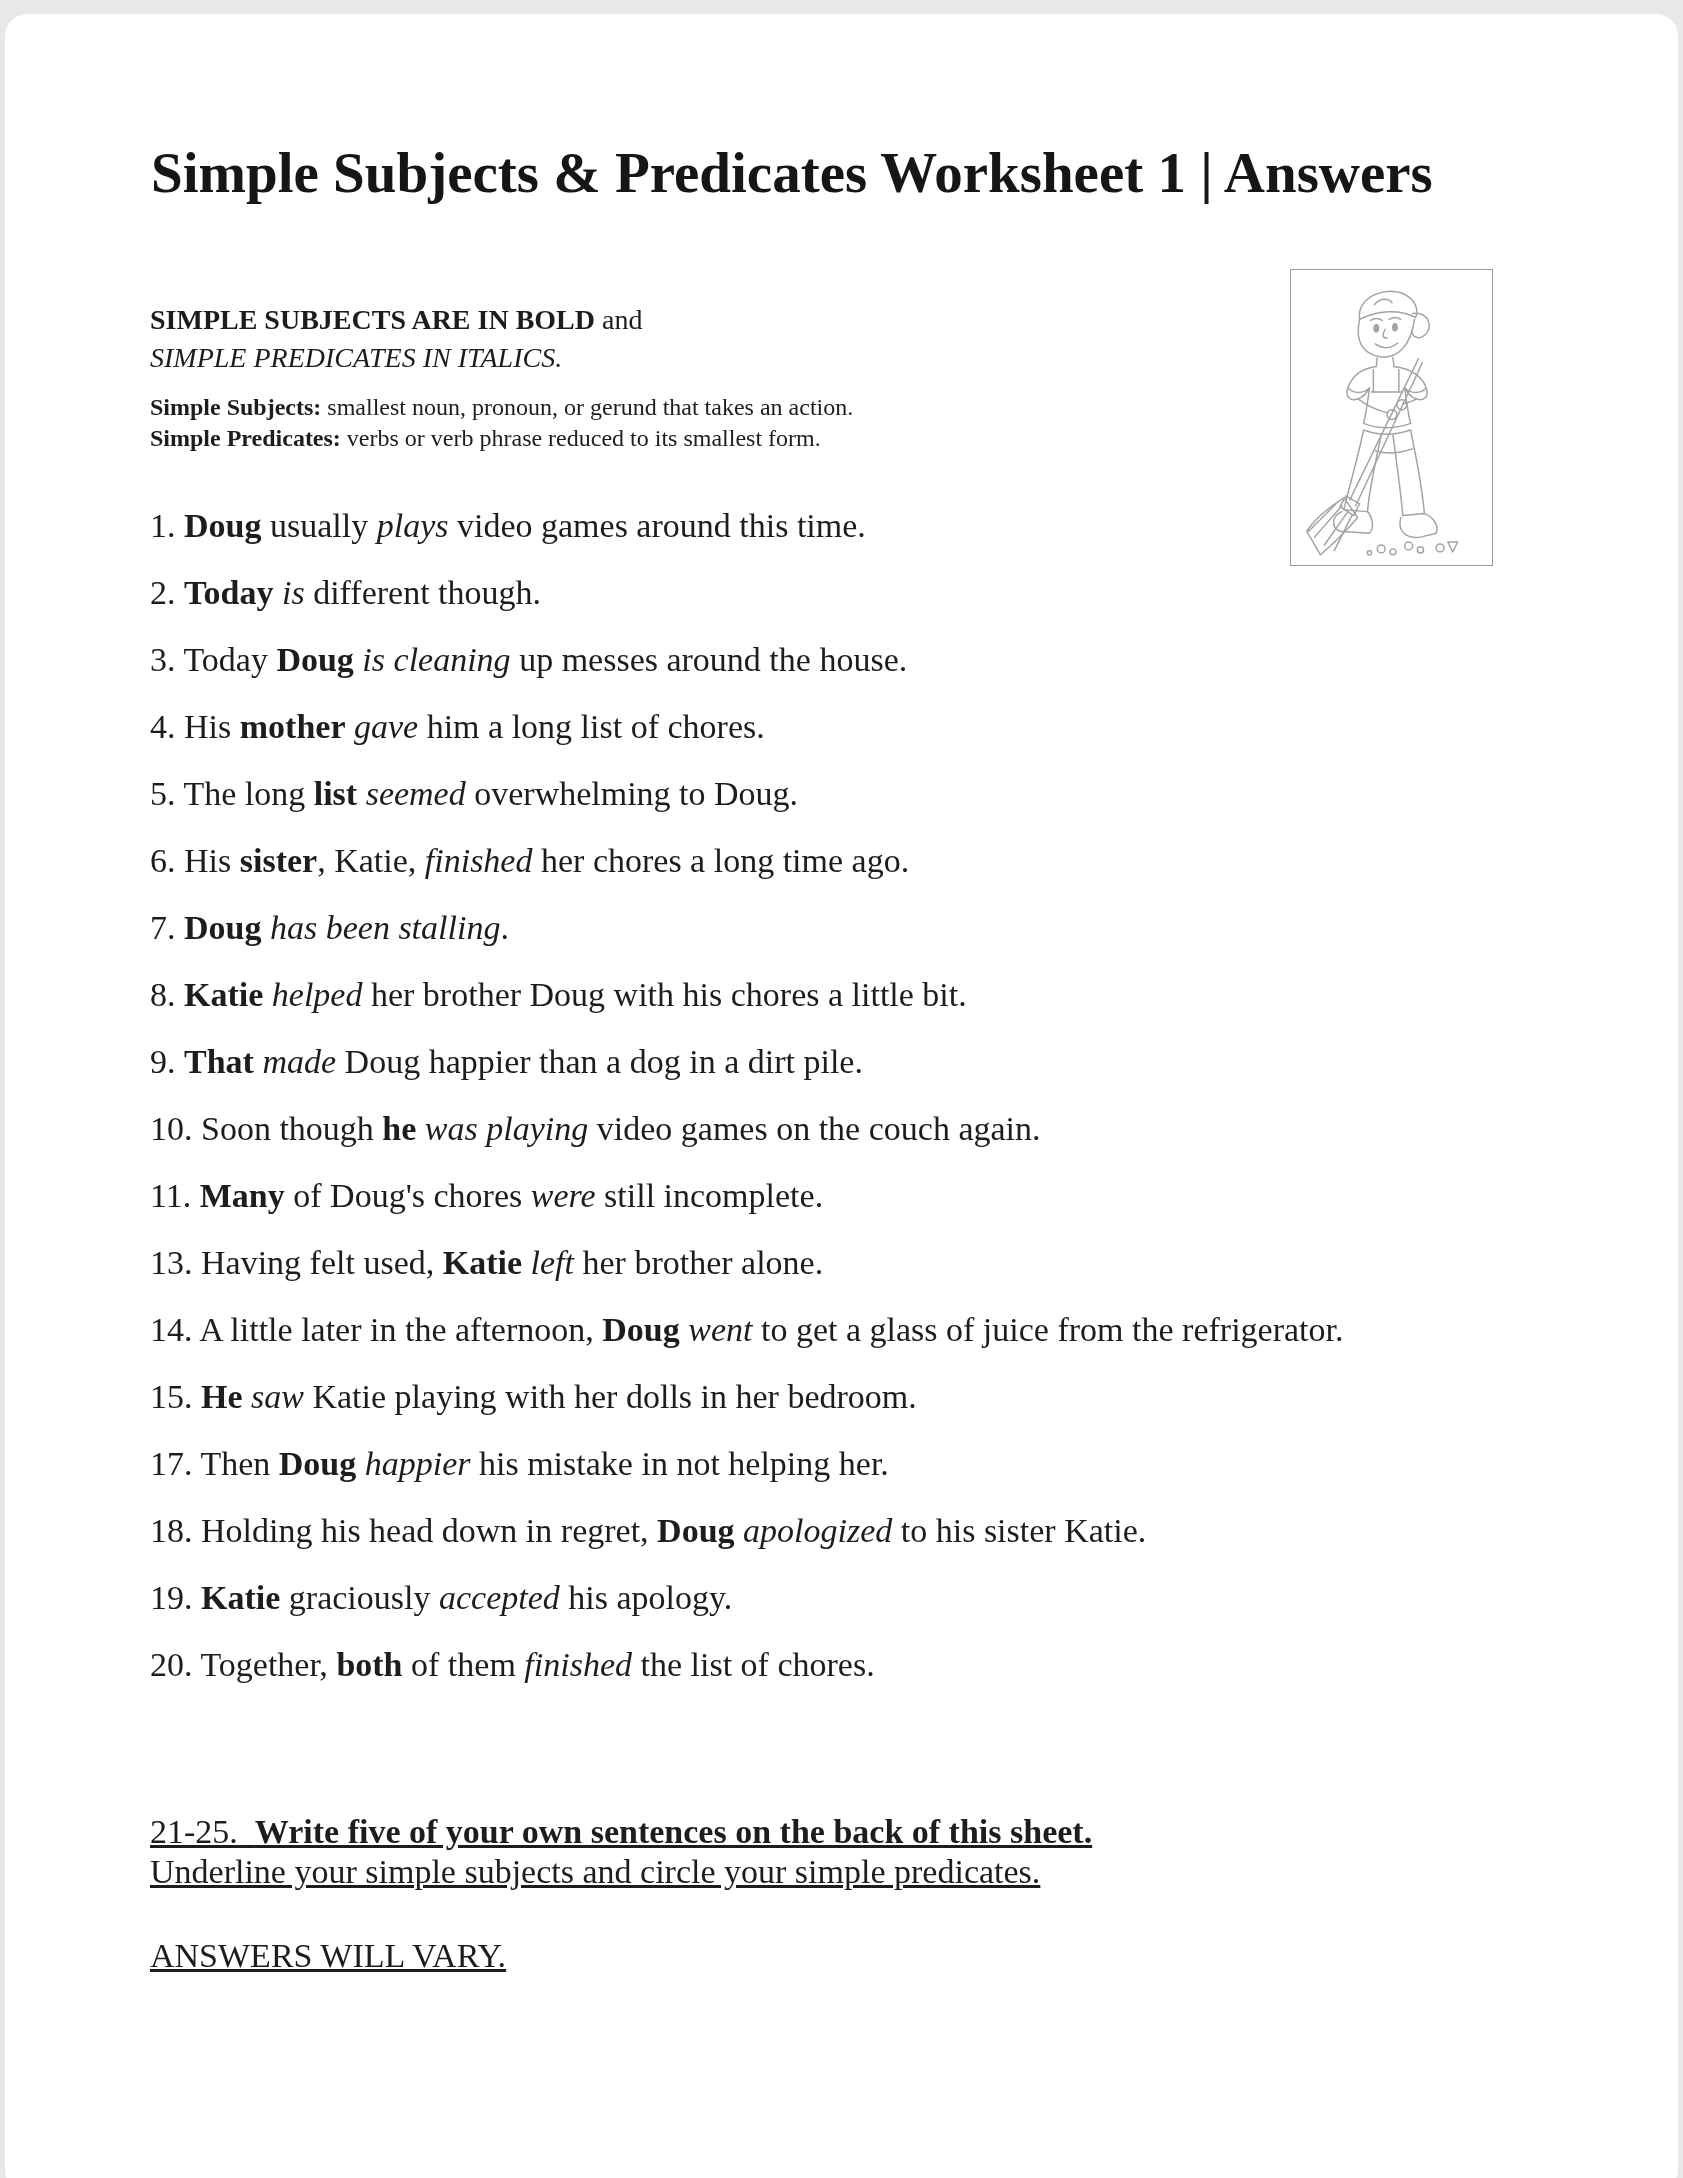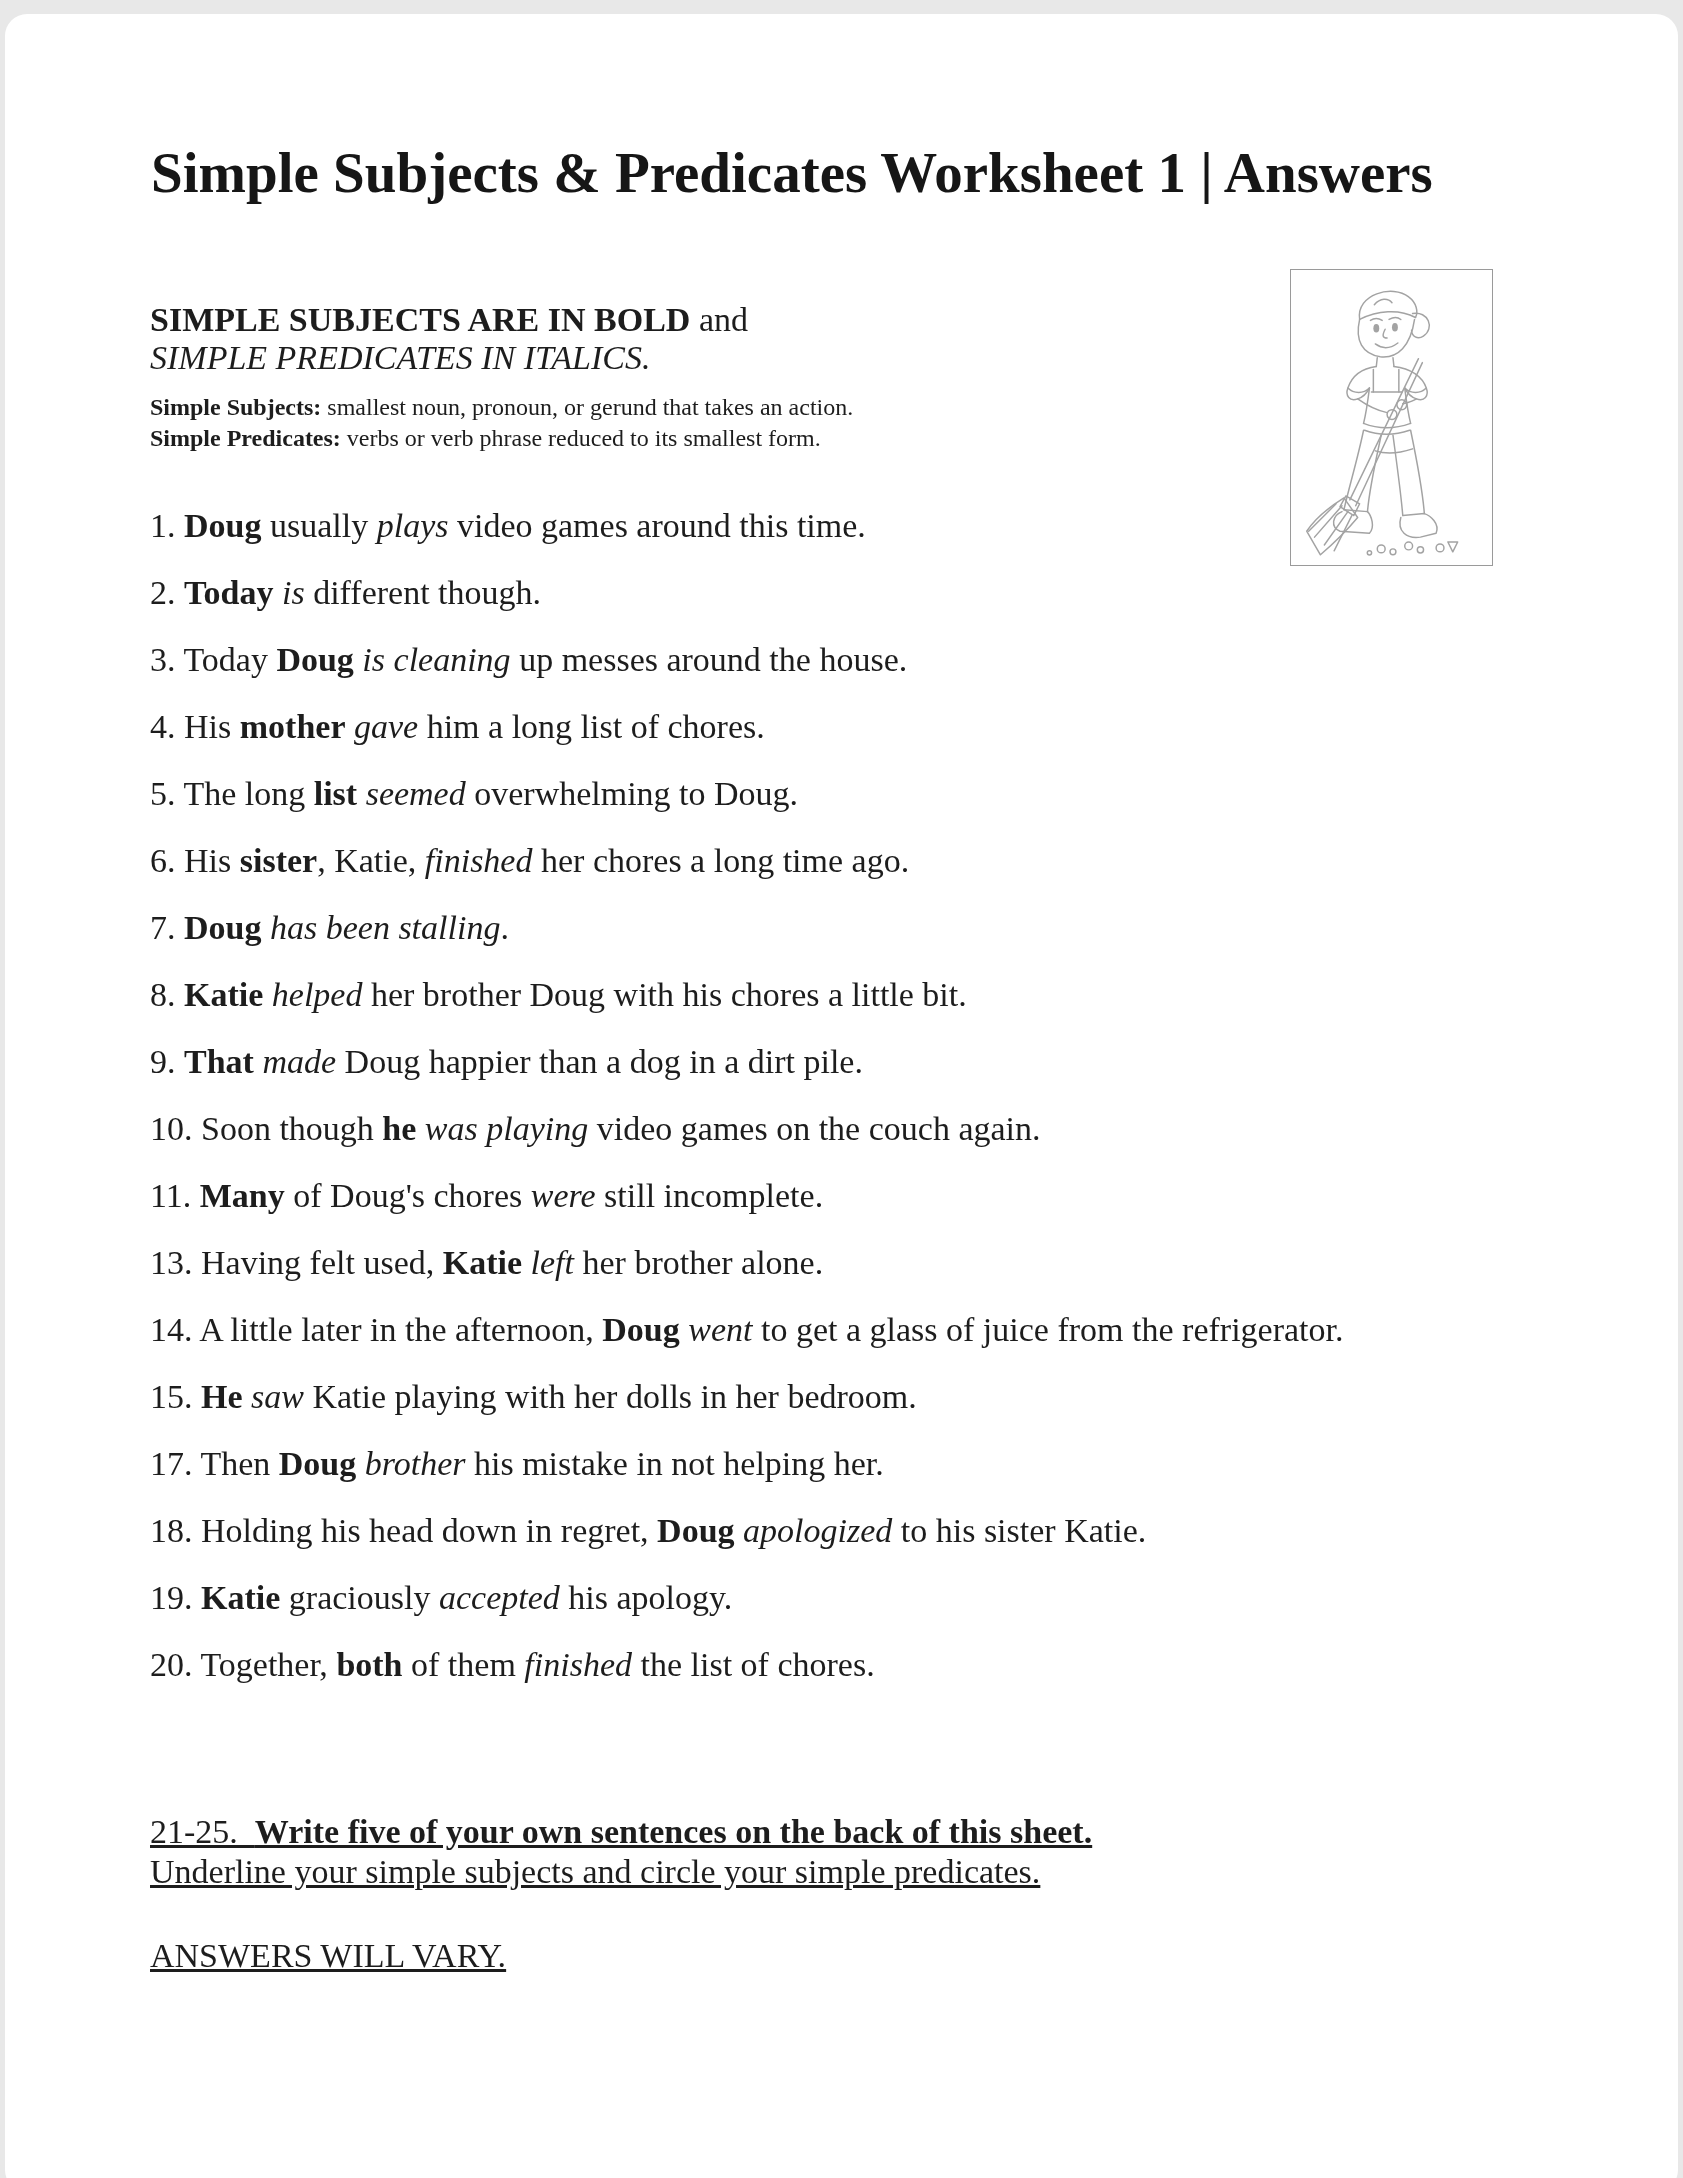--- a/index.html
+++ b/index.html
@@ -17,21 +17,21 @@
   .i{font-style:italic;}
   .title{
     position:absolute;left:146px;top:127px;
     margin:0;
     font-size:57px;line-height:63px;font-weight:bold;
     white-space:nowrap;
     color:#161616;
   }
   .legend{
     position:absolute;left:145px;top:287px;
-    font-size:34px;line-height:38px;
+    font-size:28px;line-height:38px;
   }
   .defs{
     position:absolute;left:145px;top:378px;
     font-size:24px;line-height:31px;
   }
   .illustration{
     position:absolute;left:1285px;top:255px;
     width:203px;height:297px;
     margin:0;box-sizing:border-box;
     border:1px solid var(--c-illustration_border,#9a9a9a);
@@ -151,21 +151,21 @@
       <div class="sentence"><span class="num">5. </span><span>The long </span><span class="b">list</span><span> </span><span class="i">seemed</span><span> overwhelming to Doug.</span></div>
       <div class="sentence"><span class="num">6. </span><span>His </span><span class="b">sister</span><span>, Katie, </span><span class="i">finished</span><span> her chores a long time ago.</span></div>
       <div class="sentence"><span class="num">7. </span><span class="b">Doug</span><span> </span><span class="i">has been stalling</span><span>.</span></div>
       <div class="sentence"><span class="num">8. </span><span class="b">Katie</span><span> </span><span class="i">helped</span><span> her brother Doug with his chores a little bit.</span></div>
       <div class="sentence"><span class="num">9. </span><span class="b">That</span><span> </span><span class="i">made</span><span> Doug happier than a dog in a dirt pile.</span></div>
       <div class="sentence"><span class="num">10. </span><span>Soon though </span><span class="b">he</span><span> </span><span class="i">was playing</span><span> video games on the couch again.</span></div>
       <div class="sentence"><span class="num">11. </span><span class="b">Many</span><span> of Doug's chores </span><span class="i">were</span><span> still incomplete.</span></div>
       <div class="sentence"><span class="num">13. </span><span>Having felt used, </span><span class="b">Katie</span><span> </span><span class="i">left</span><span> her brother alone.</span></div>
       <div class="sentence"><span class="num">14. </span><span>A little later in the afternoon, </span><span class="b">Doug</span><span> </span><span class="i">went</span><span> to get a glass of juice from the refrigerator.</span></div>
       <div class="sentence"><span class="num">15. </span><span class="b">He</span><span> </span><span class="i">saw</span><span> Katie playing with her dolls in her bedroom.</span></div>
-      <div class="sentence"><span class="num">17. </span><span>Then </span><span class="b">Doug</span><span> </span><span class="i">brother</span><span> his mistake in not helping her.</span></div>
+      <div class="sentence"><span class="num">17. </span><span>Then </span><span class="b">Doug</span><span> </span><span class="i">happier</span><span> his mistake in not helping her.</span></div>
       <div class="sentence"><span class="num">18. </span><span>Holding his head down in regret, </span><span class="b">Doug</span><span> </span><span class="i">apologized</span><span> to his sister Katie.</span></div>
       <div class="sentence"><span class="num">19. </span><span class="b">Katie</span><span> graciously </span><span class="i">accepted</span><span> his apology.</span></div>
       <div class="sentence"><span class="num">20. </span><span>Together, </span><span class="b">both</span><span> of them </span><span class="i">finished</span><span> the list of chores.</span></div>
     </div>
 
   <div class="sentences" style="top:1794px">
     <p class="closing-line closing-first"><span>21-25.&nbsp; </span><span class="b">Write five of your own sentences on the back of this sheet.</span></p>
     <p class="closing-line">Underline your simple subjects and circle your simple predicates.</p>
     <p class="closing-line answers-note">ANSWERS WILL VARY.</p>
   </div>

